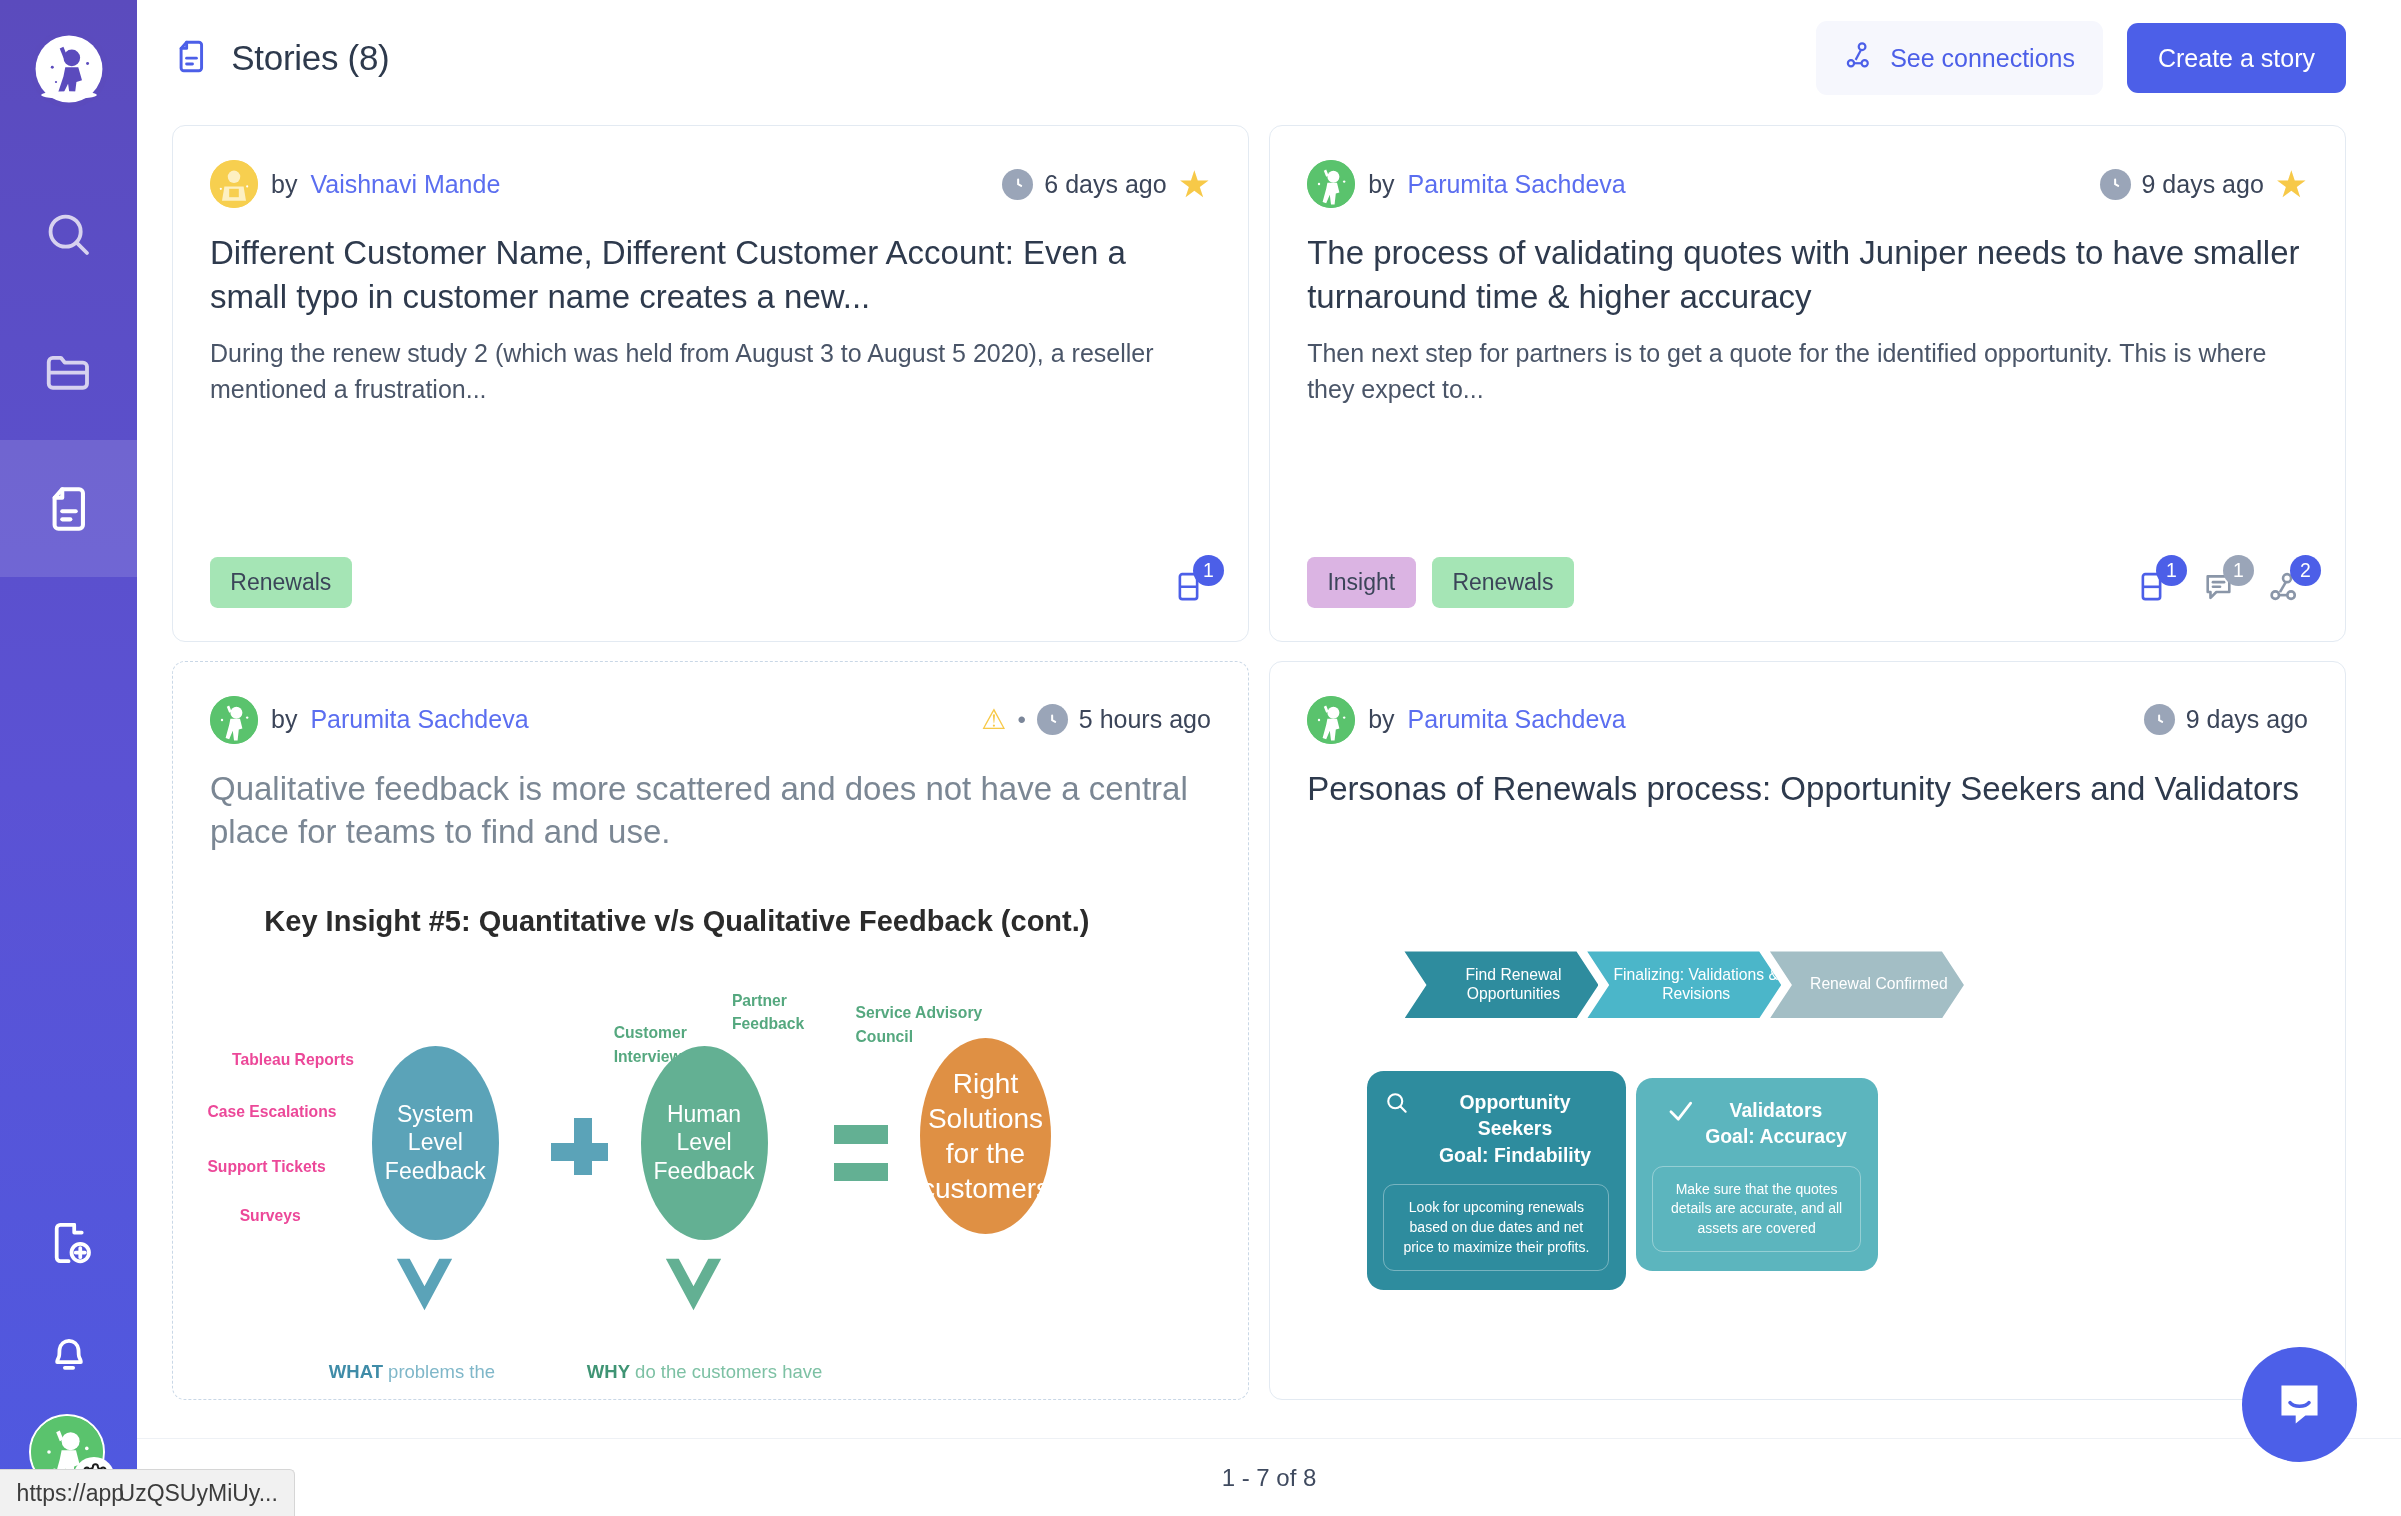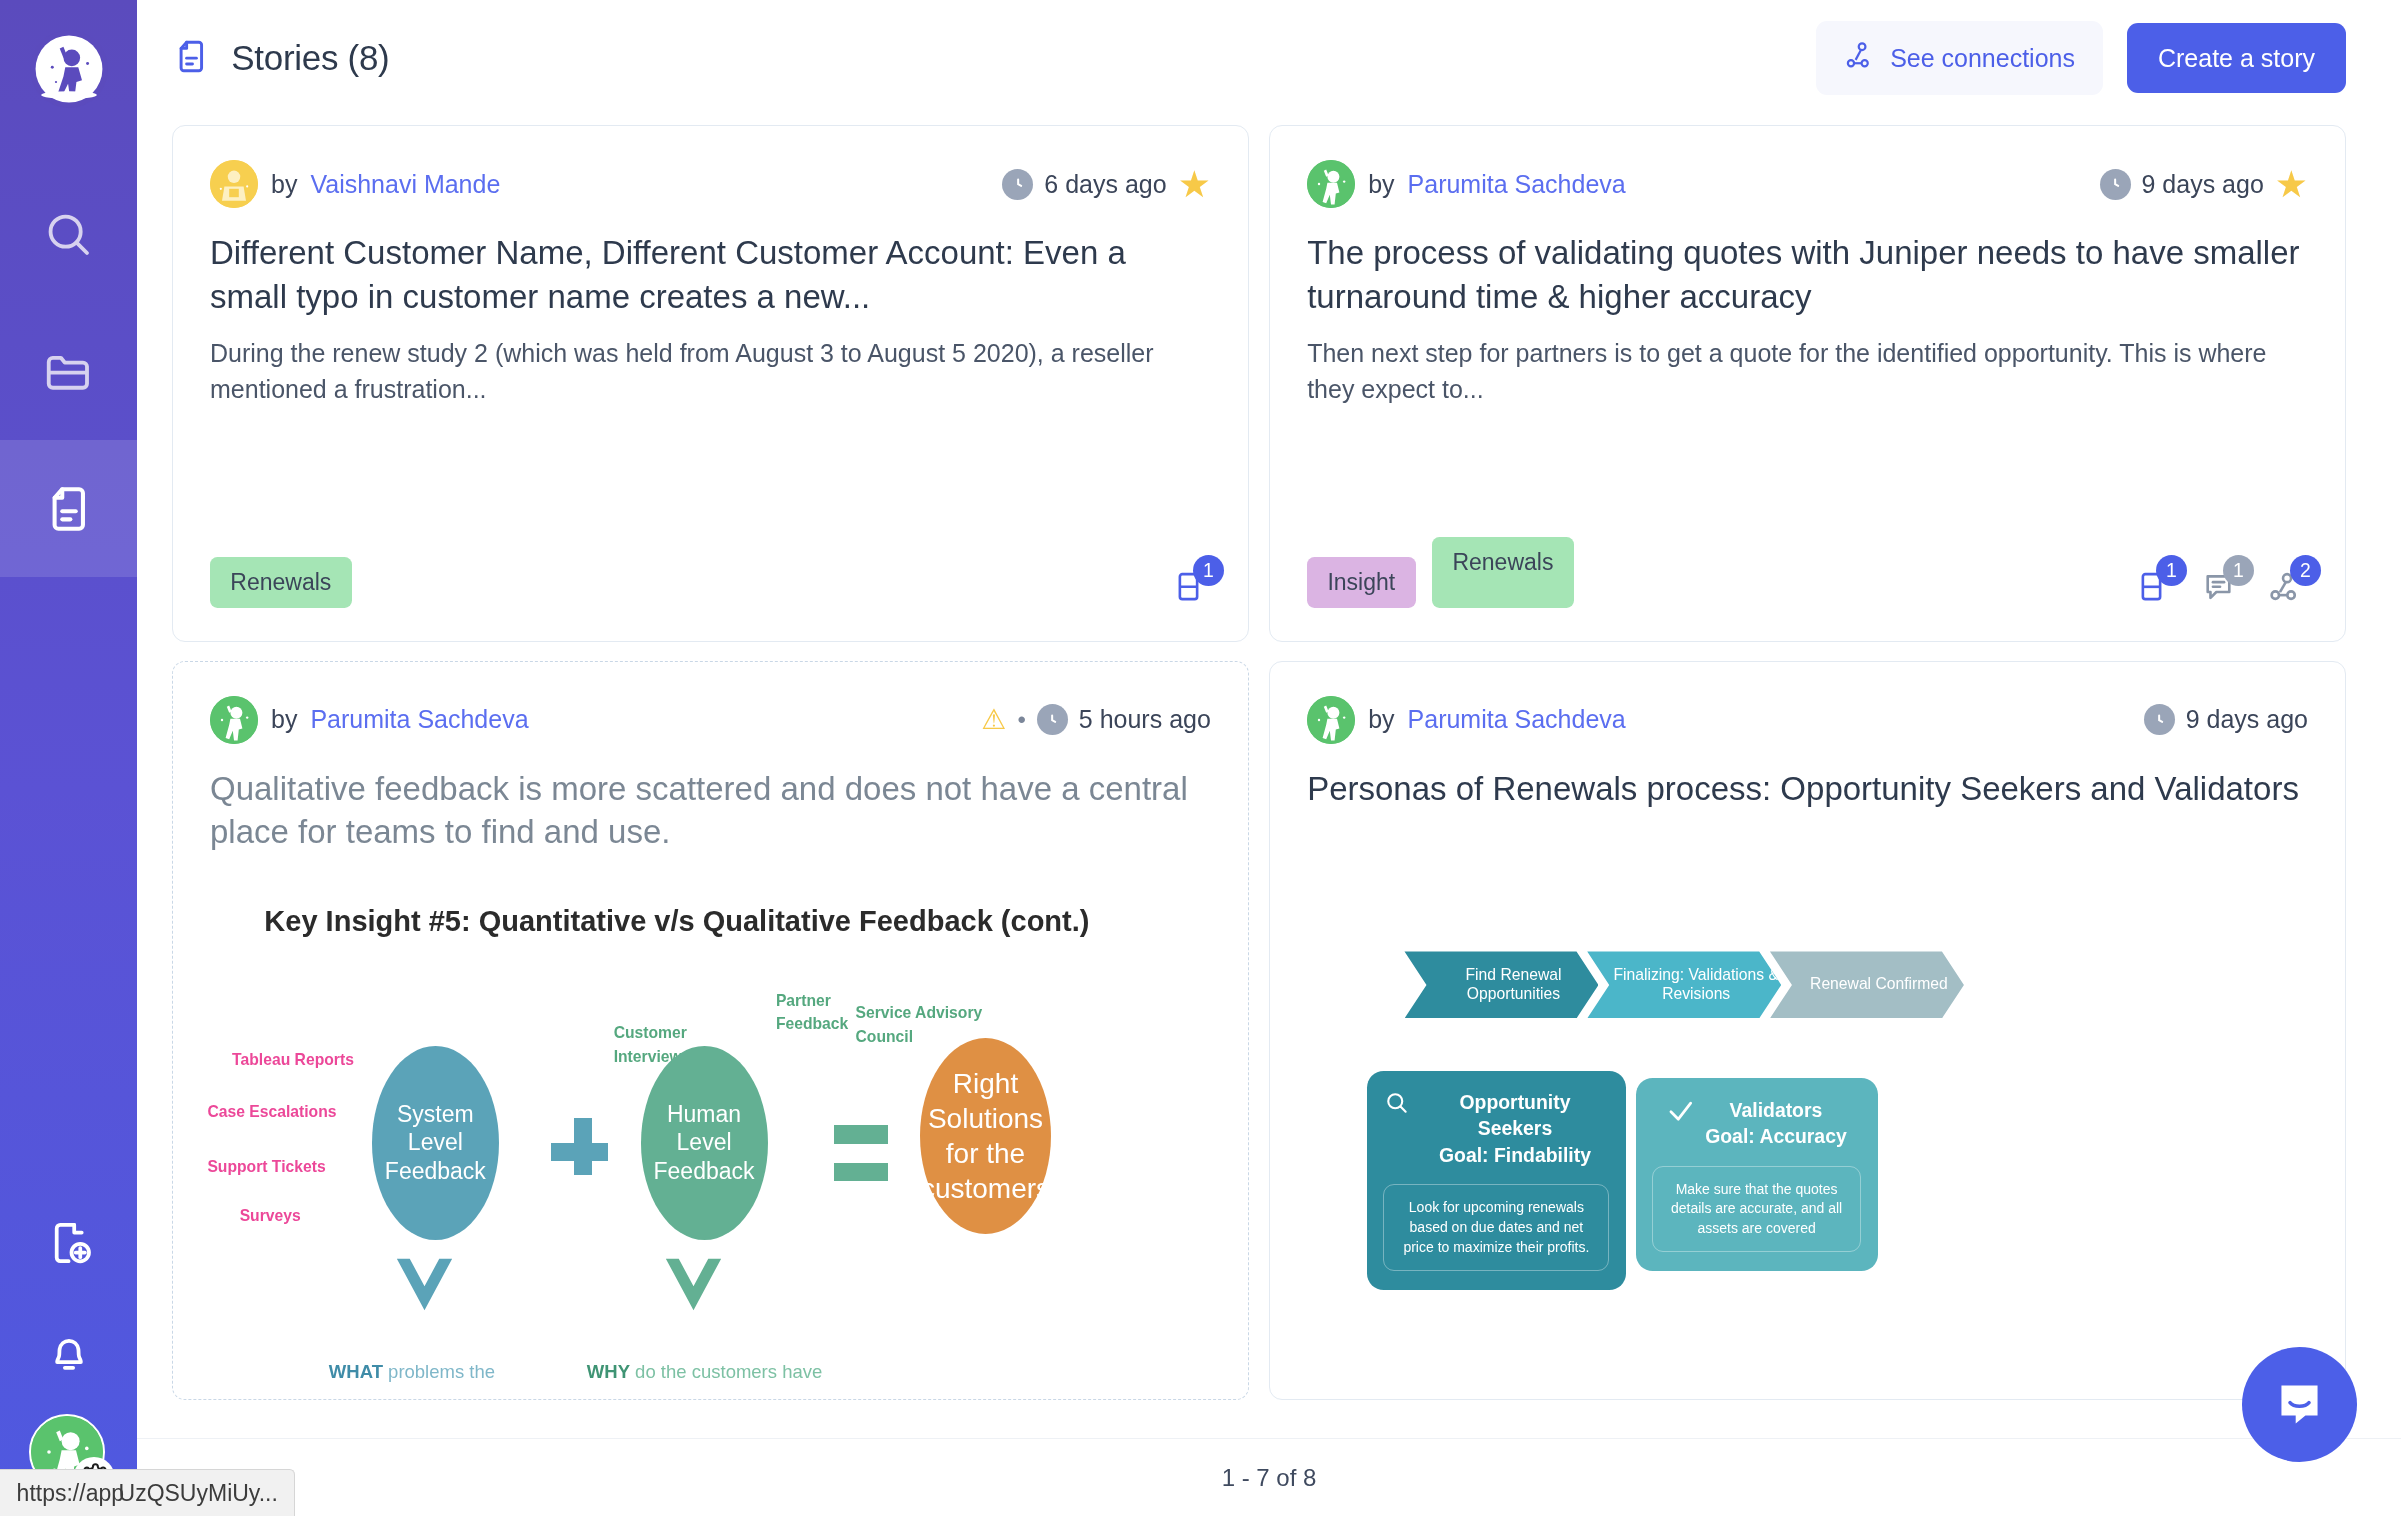--- a/index.html
+++ b/index.html
@@ -96,21 +96,21 @@
 
   .card-title {
     font-size: 33px; line-height: 1.32; color: #2e3a4d; margin-top: 22px; font-weight: 400;
   }
   .card.draft .card-title { color: #7b8794; }
   .card-body { font-size: 25px; line-height: 1.45; color: #4a5568; margin-top: 16.6px; }
 
   .tags { position:absolute; left: 37px; bottom: 33px; display:flex; gap: 16.6px; }
   .tag { border-radius: 7.4px; padding: 12px 20.3px; font-size: 23px; color: #3b4559; }
   .tag-green { background: #a5e5b5; }
-  .tag-purple { background: #dbb4e3; margin-top: 20px; }
+  .tag-purple { background: #dbb4e3; }
 
   .foot-icons { position:absolute; right: 37px; bottom: 31px; display:flex; gap: 26px; align-items:flex-end; }
   .ficon { position:relative; width: 41px; height: 44px; }
   .badge {
     position:absolute; top: -11px; right: -13px; min-width: 31px; height: 31px; border-radius: 50%;
     display:flex; align-items:center; justify-content:center; font-size: 19.4px; color:#ffffff;
   }
   .badge-blue { background: #4c5fe8; }
   .badge-gray { background: #9aa5b8; }
 
@@ -428,21 +428,21 @@
         <div class="slide">
           <div class="slide-inner">
             <div class="s1-title">Key Insight #5: Quantitative v/s Qualitative Feedback (cont.)</div>
 
             <span class="lbl lbl-blue" style="left:5.5%; top:30%;">Tableau Reports</span>
             <span class="lbl lbl-blue" style="left:3.2%; top:40.5%;">Case Escalations</span>
             <span class="lbl lbl-blue" style="left:3.2%; top:51.5%;">Support Tickets</span>
             <span class="lbl lbl-blue" style="left:6.2%; top:61.5%;">Surveys</span>
 
             <span class="lbl lbl-green" style="left:41%; top:24%; width:102px; white-space:normal; line-height:1.5;">Customer Interviews</span>
-            <span class="lbl lbl-green" style="left:52%; top:17.5%; width:102px; white-space:normal; line-height:1.5;margin-left:44px;">Partner Feedback</span>
+            <span class="lbl lbl-green" style="left:52%; top:17.5%; width:102px; white-space:normal; line-height:1.5;">Partner Feedback</span>
             <span class="lbl lbl-green" style="left:63.5%; top:20%; width:139px; white-space:normal; line-height:1.5;">Service Advisory Council</span>
 
             <div class="ell" style="left:18.5%; top:29%; width:127px; height:194px; background:#5ba3b8;">System Level Feedback</div>
 
             <div class="plus-v" style="left:37.3%; top:43.5%; width:18.5px; height:57px;"></div>
             <div class="plus-v" style="left:35.2%; top:48.5%; width:57px; height:18.5px;"></div>
 
             <div class="ell" style="left:43.5%; top:29%; width:127px; height:194px; background:#63b093;">Human Level Feedback</div>
 
             <div class="eqbar" style="left:61.5%; top:45%; width:54px; height:18.5px;"></div>

